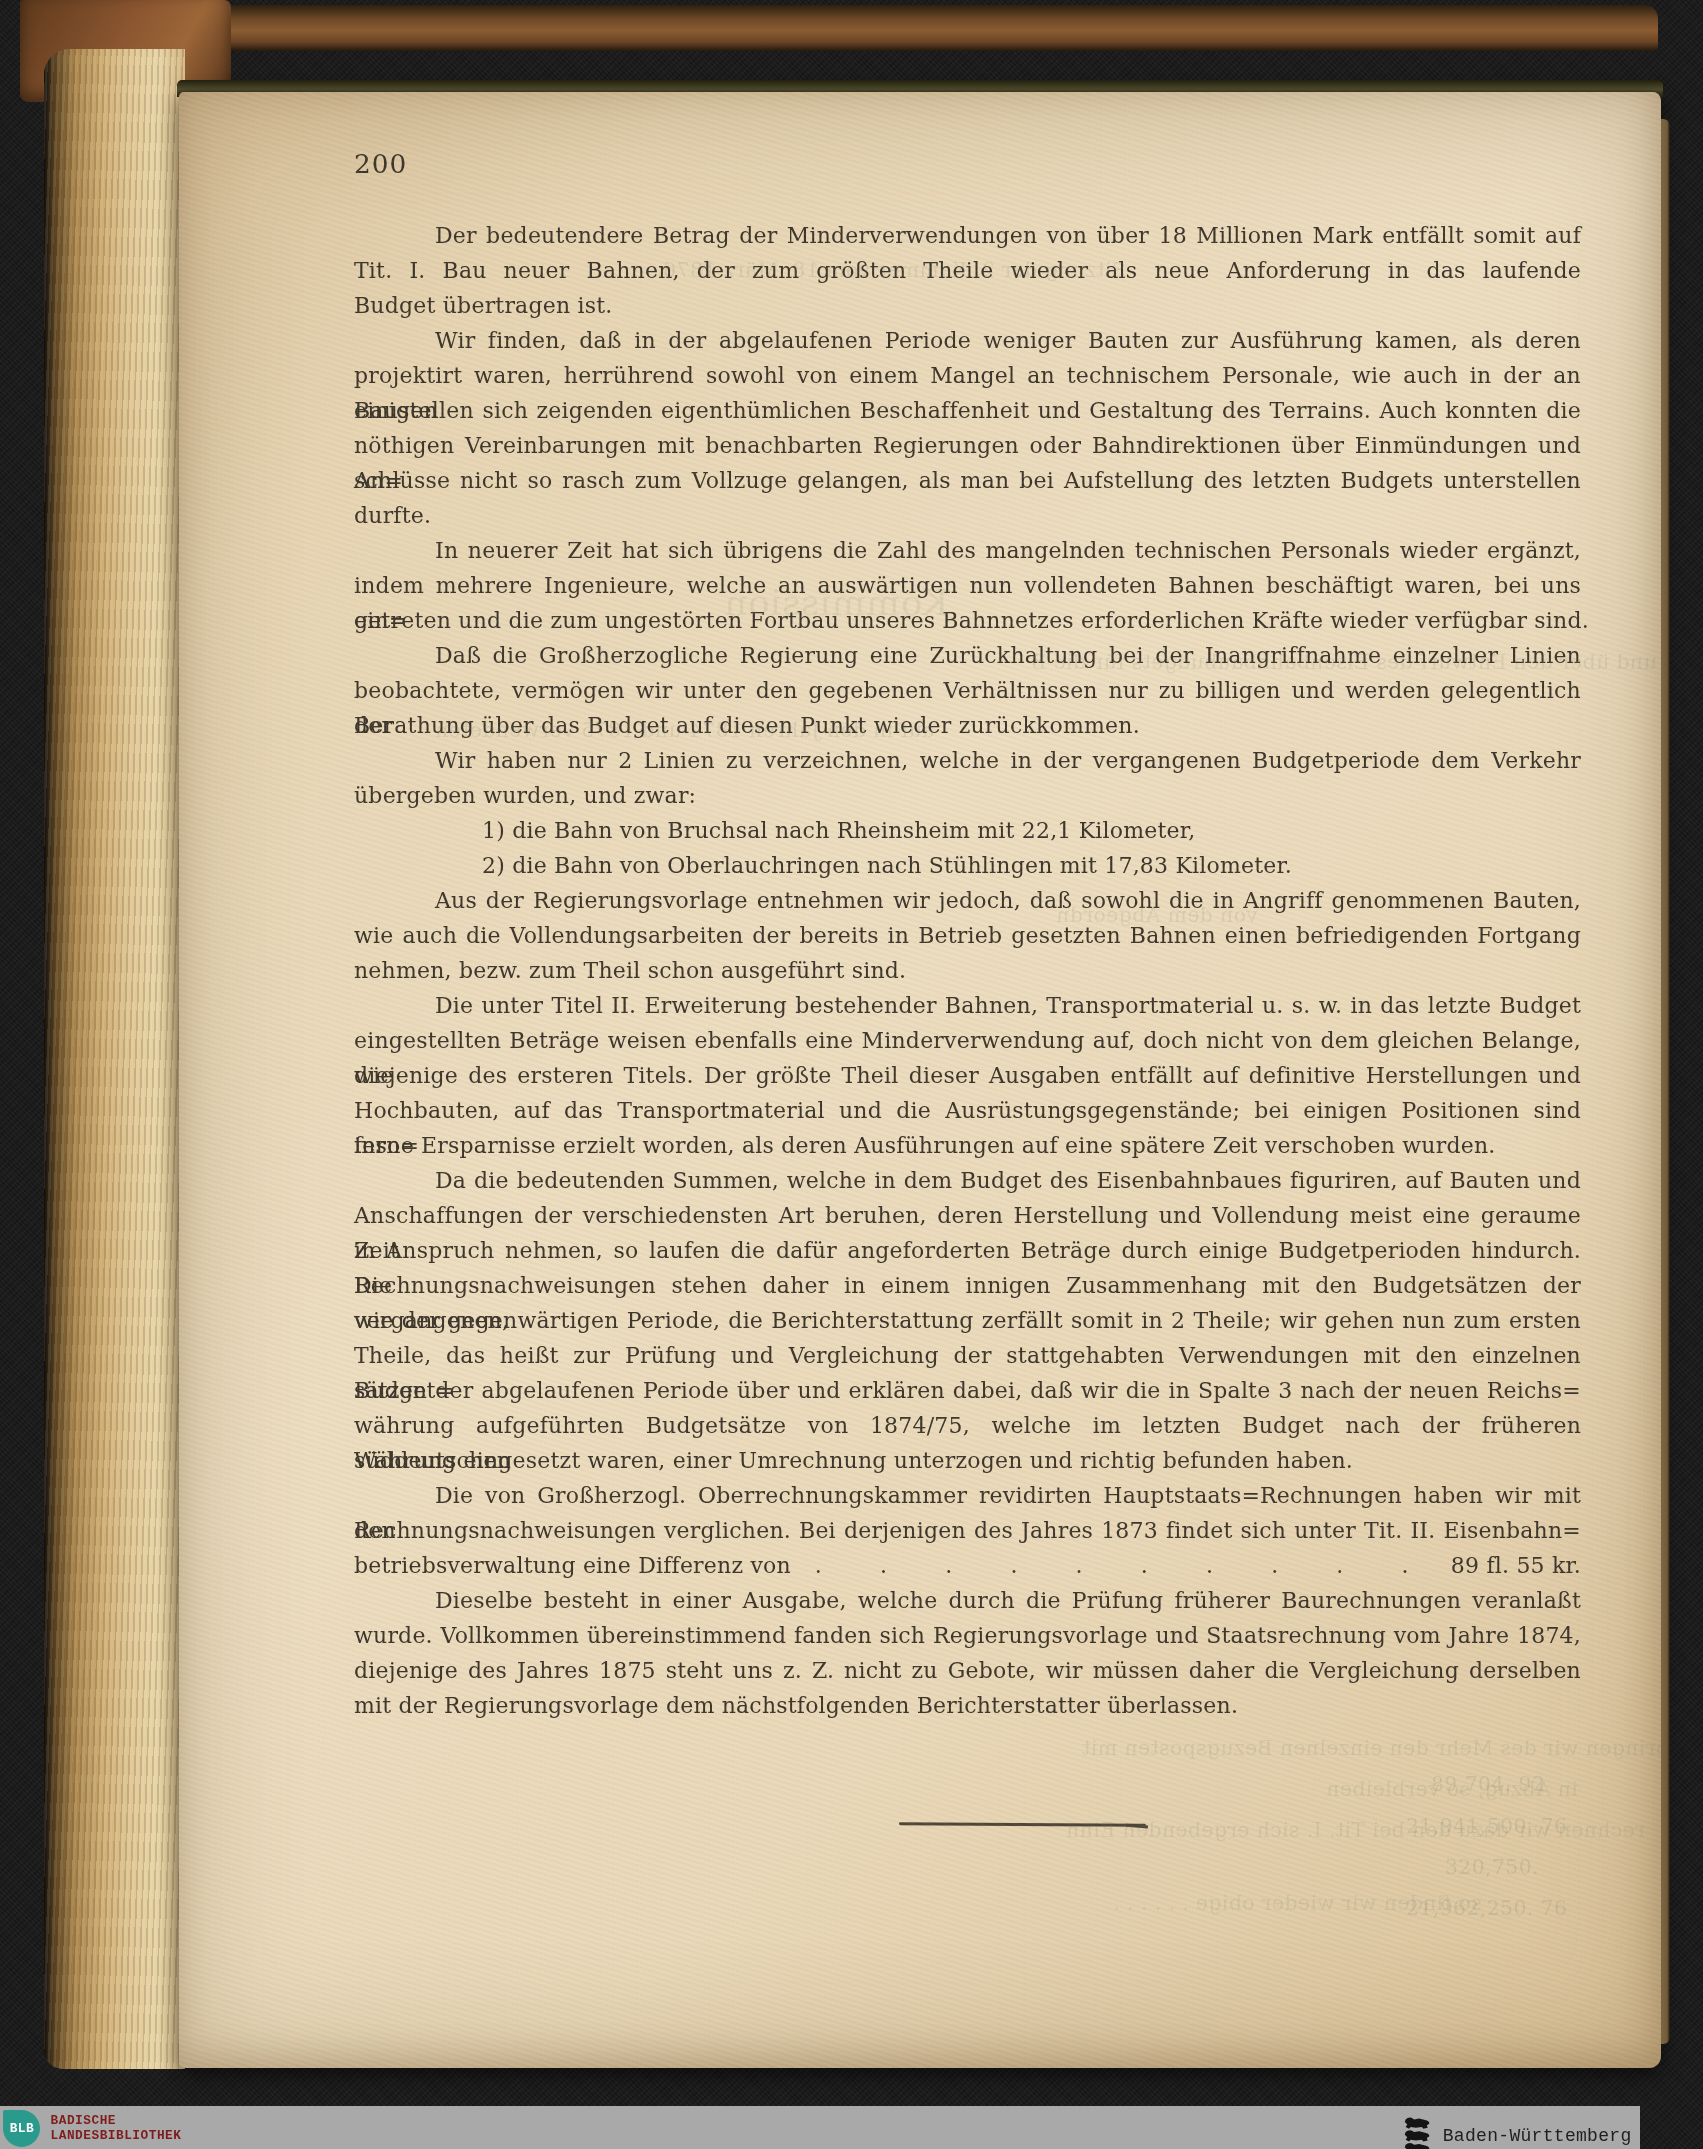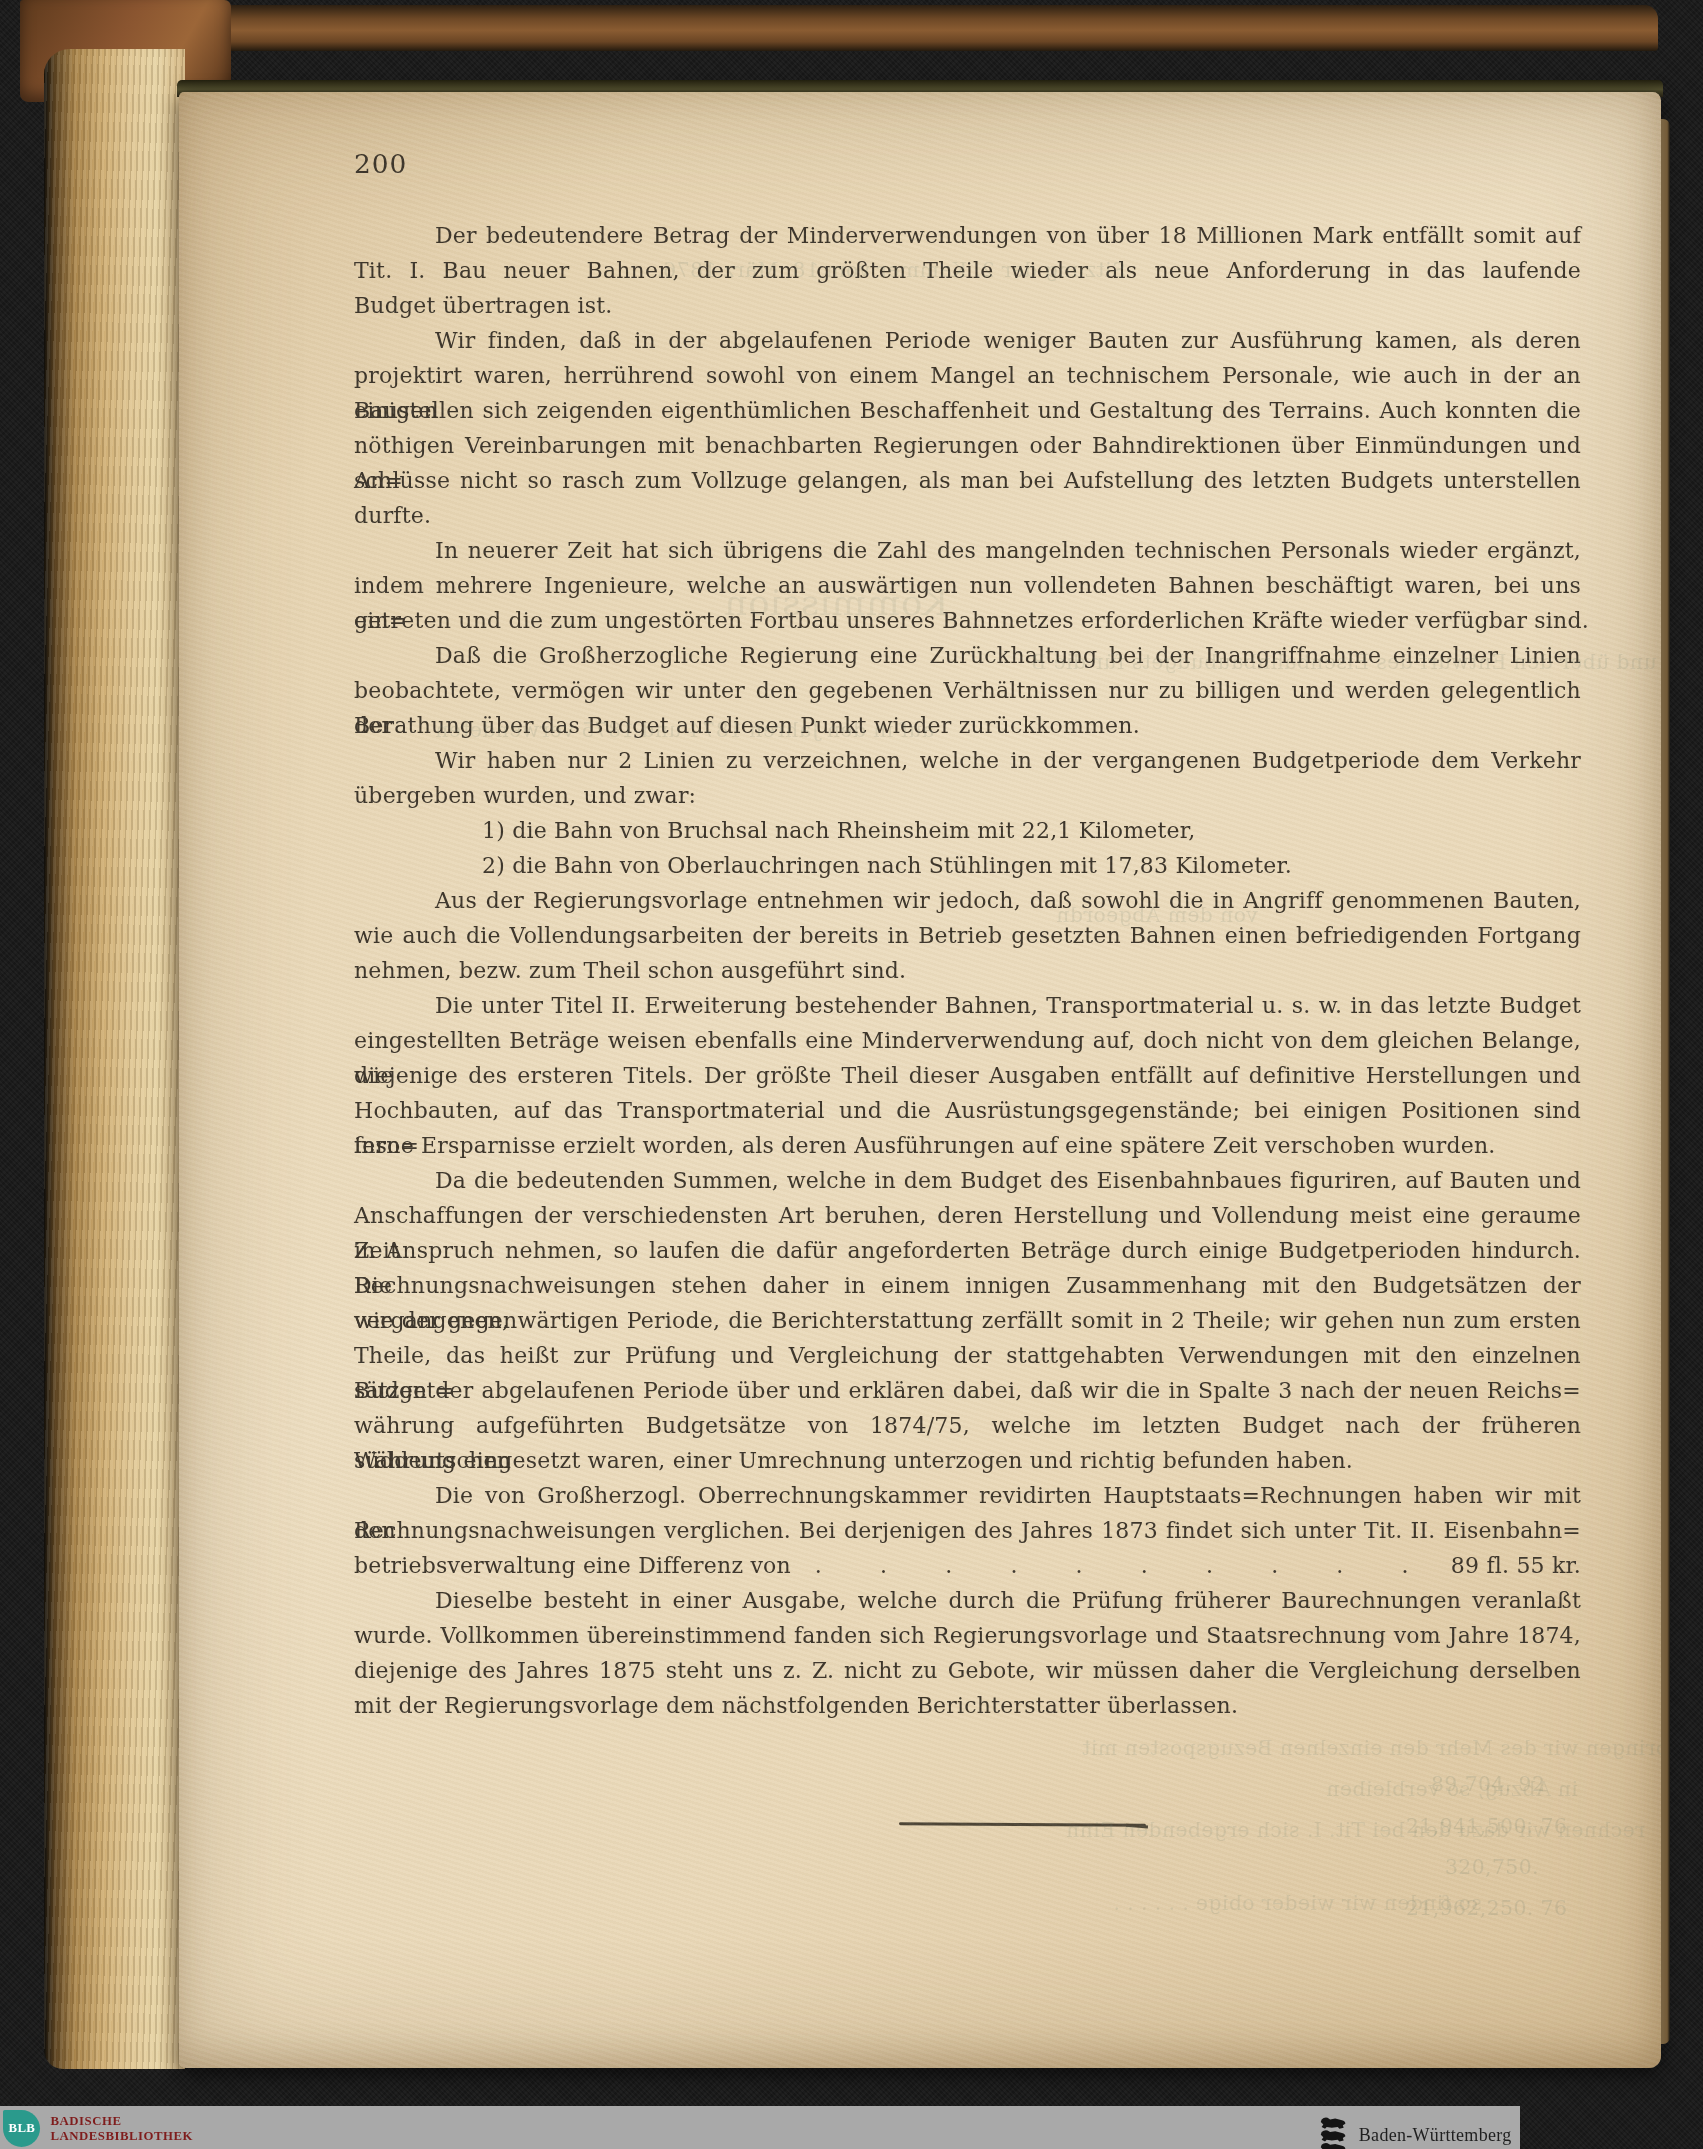--- a/index.html
+++ b/index.html
@@ -45,22 +45,22 @@
   .leader .dots{flex:1;overflow:hidden;white-space:nowrap;letter-spacing:25.6px;padding-left:24px;}
   .divider{position:absolute;left:720px;top:1731px;width:247px;height:2.6px;background:#4c4436;
     transform:rotate(.3deg);border-radius:1.7px;}
   .divider:after{content:"";position:absolute;right:-1.7px;top:0.9px;width:22px;height:2.6px;background:#4c4436;transform:rotate(4deg);}
   
   .st{position:absolute;color:#6f7f6d;opacity:.15;font-size:20.4px;white-space:nowrap;letter-spacing:0.4px;}
   .st.mir{transform:scaleX(-1);}
   .st.big{font-size:36px;opacity:.11;}
   .st.num{opacity:.18;}
   
-  .footer{position:absolute;left:0;bottom:0;width:1520px;height:44px;background:#a9a9a9;
-    font-family:Liberation Serif, serif;}
+  .footer{position:absolute;left:0;bottom:0;width:1640px;height:44px;background:#a9a9a9;
+    font-family:Liberation Mono, monospace;}
   .blb-group{position:absolute;left:3.4px;top:4.3px;display:flex;align-items:center;gap:10.2px;}
   .blb-mark{width:37px;height:37px;background:#2a9a8c;border-radius:1.7px 50% 50% 50%;
     display:flex;align-items:center;justify-content:center;color:#fff;font-weight:bold;font-size:12.8px;letter-spacing:0.4px;}
   .blb-name{color:#7f1d1d;font-weight:bold;font-size:12.8px;line-height:1.16;letter-spacing:0.5px;}
   .bw-group{position:absolute;right:8.5px;top:9px;display:flex;align-items:center;gap:10px;height:41px;}
   .bw-arms{width:31px;height:39px;}
   .bw-name{color:#1f1f1f;font-size:18px;letter-spacing:0.3px;}
 </style>
 </head>
 <body>

